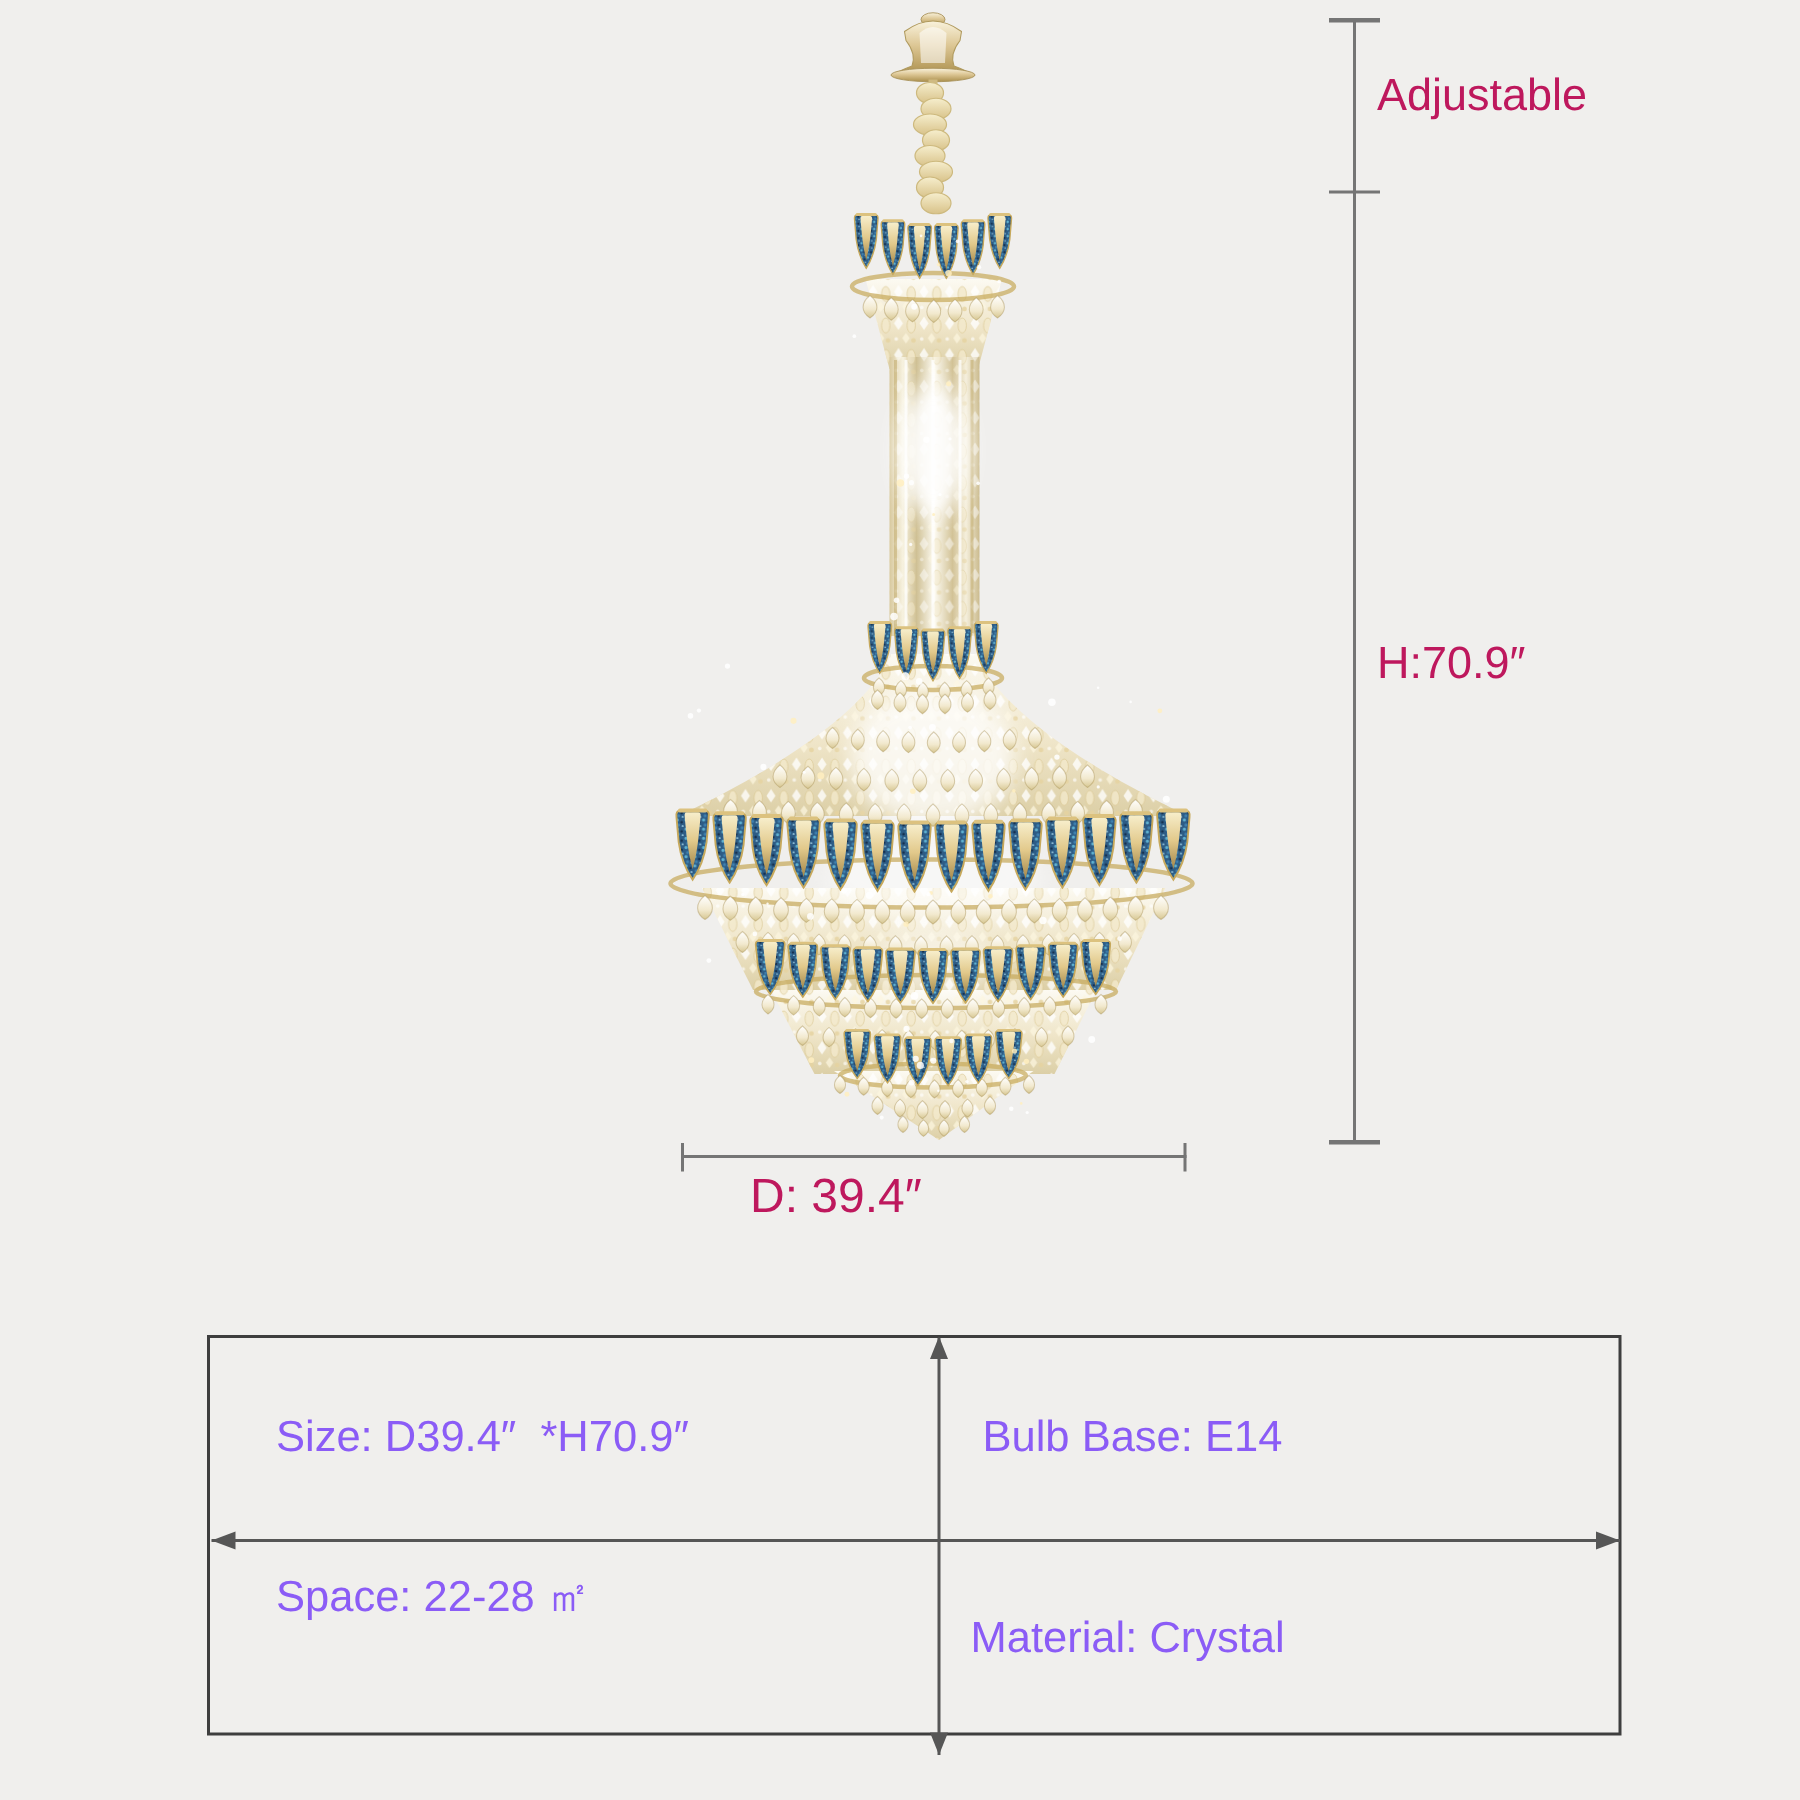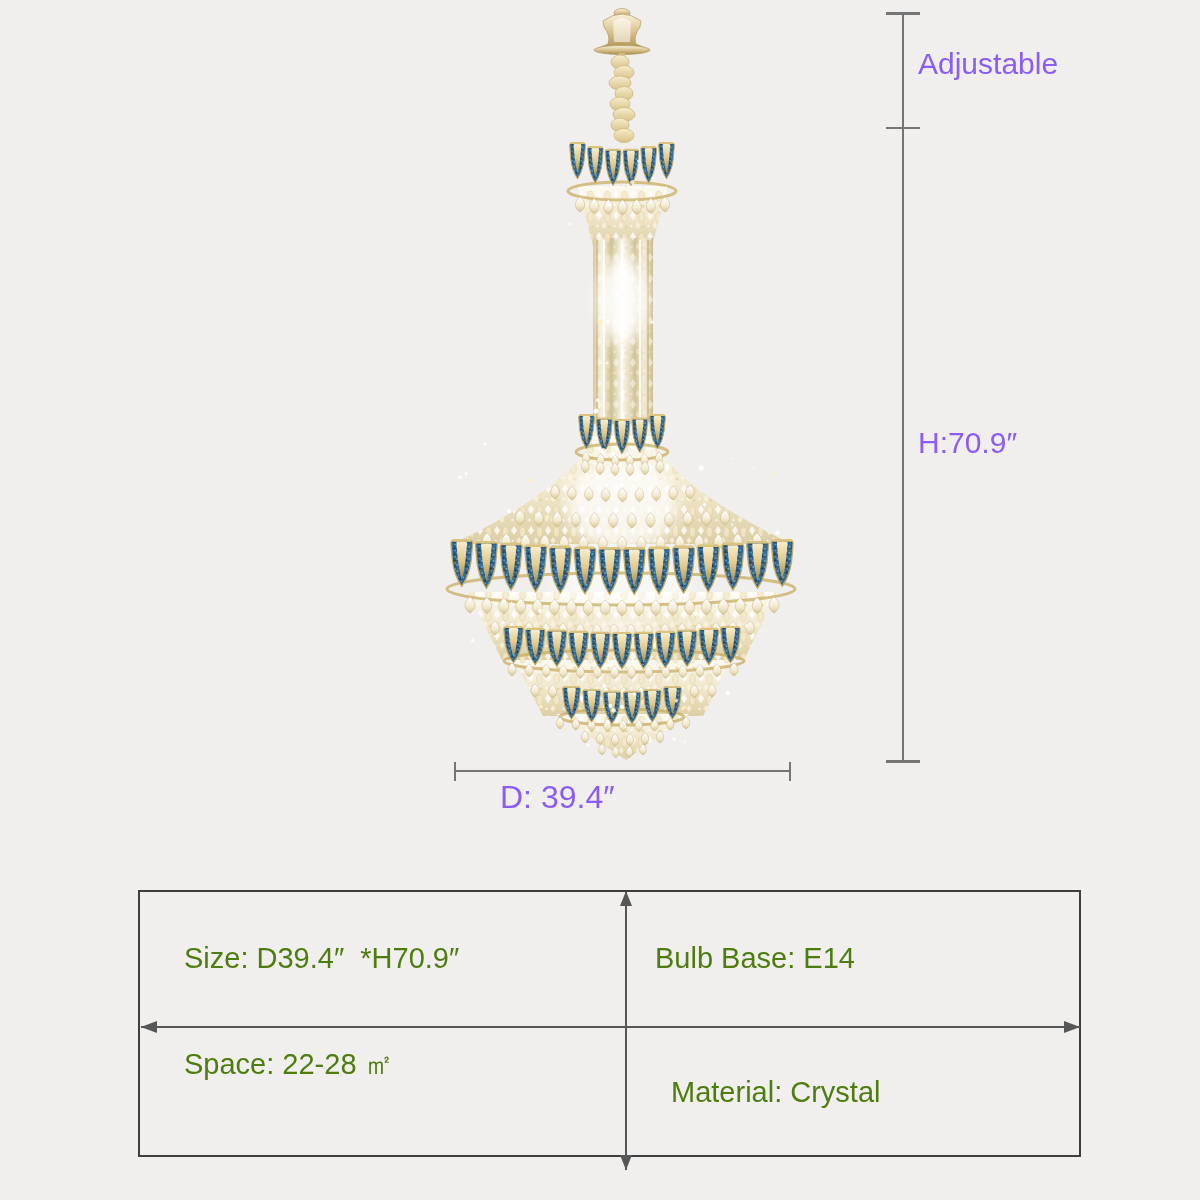--- a/index.html
+++ b/index.html
@@ -4,31 +4,31 @@
 <style>
   html,body{margin:0;padding:0;}
   body{
     width:1200px;height:1200px;position:relative;overflow:hidden;
     background:#f0efed;color:#121212;
     font-family:"Liberation Sans","DejaVu Sans",sans-serif;
   }
   .abs{position:absolute;}
   
   .dim-line{background:#757575;}
-  .dim-label{font-size:30px;line-height:34px;color:#8b5cf6;white-space:pre;}
+  .dim-label{font-size:30px;line-height:34px;color:#be185d;white-space:pre;}
   #d-label{font-size:32px;text-align:left;}
   
   #spec-table{
     left:138px;top:890px;width:943px;height:267px;
     border:2px solid #3e3e3e;background:transparent;box-sizing:border-box;
   }
   .tbl-line{background:#565656;}
   .cell{
     display:flex;align-items:center;
-    font-size:29px;color:#4d7c0f;white-space:pre;
+    font-size:29px;color:#8b5cf6;white-space:pre;
   }
   .arrow{width:0;height:0;}
   .arrow-left {border-top:6px solid transparent;border-bottom:6px solid transparent;border-right:16px solid #565656;}
   .arrow-right{border-top:6px solid transparent;border-bottom:6px solid transparent;border-left:16px solid #565656;}
   .arrow-up   {border-left:6px solid transparent;border-right:6px solid transparent;border-bottom:15px solid #565656;}
   .arrow-down {border-left:6px solid transparent;border-right:6px solid transparent;border-top:15px solid #565656;}
 </style>
 </head>
 <body>
 
@@ -422,13 +422,13 @@
   <div class="abs tbl-line" style="left:141px;top:1026px;width:939px;height:2px;"></div>
   <div class="abs arrow arrow-left" style="left:141px;top:1021px;"></div>
   <div class="abs arrow arrow-right" style="left:1064px;top:1021px;"></div>
   <div class="abs tbl-line" style="left:625px;top:892px;width:2px;height:278px;"></div>
   <div class="abs arrow arrow-up" style="left:620px;top:891px;"></div>
   <div class="abs arrow arrow-down" style="left:620px;top:1155px;"></div>
 </div>
 <div class="abs cell" style="left:140px;top:892px;width:484px;height:133px;padding-left:44px;">Size: D39.4″  *H70.9″</div>
 <div class="abs cell" style="left:627px;top:892px;width:452px;height:132px;padding-left:28px;">Bulb Base: E14</div>
 <div class="abs cell" style="left:140px;top:1000px;width:484px;height:129px;padding-left:44px;">Space: 22-28 ㎡</div>
-<div class="abs cell" style="left:627px;top:1028px;width:452px;height:129px;padding-left:44px;">Material: Crystal</div>
+<div class="abs cell" style="left:627px;top:1028px;width:452px;height:129px;padding-left:20px;">Material: Crystal</div>
 
 </body></html>

